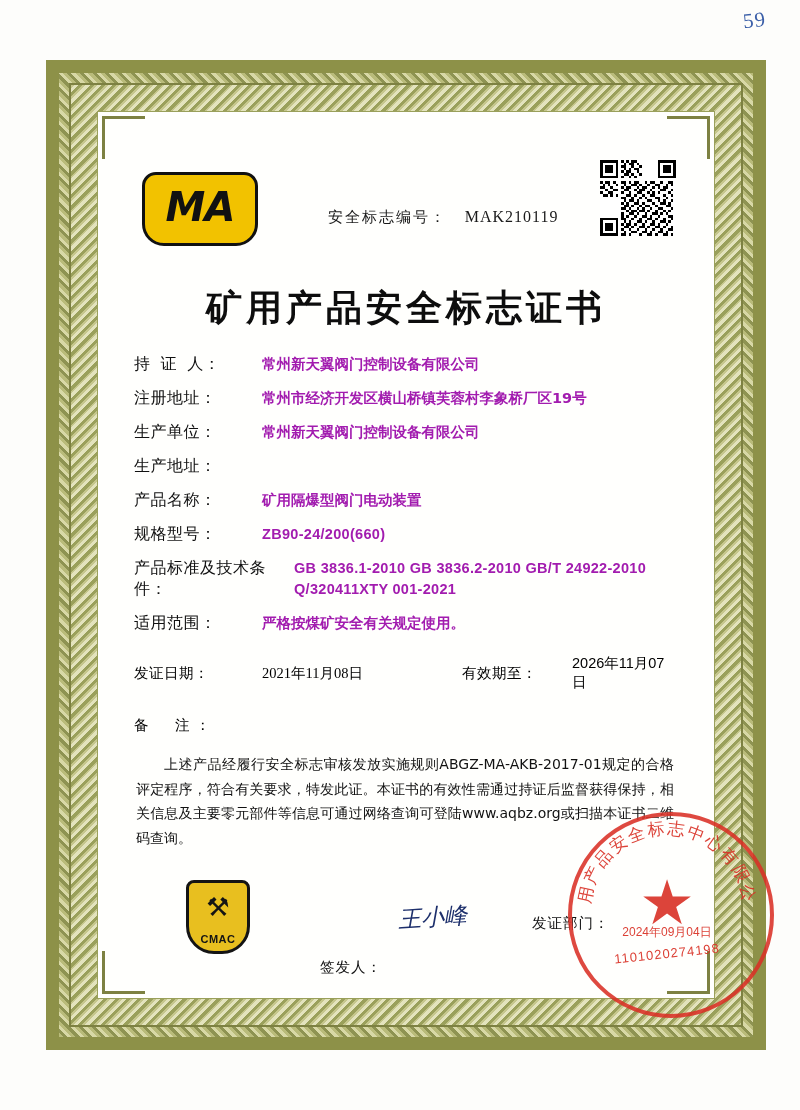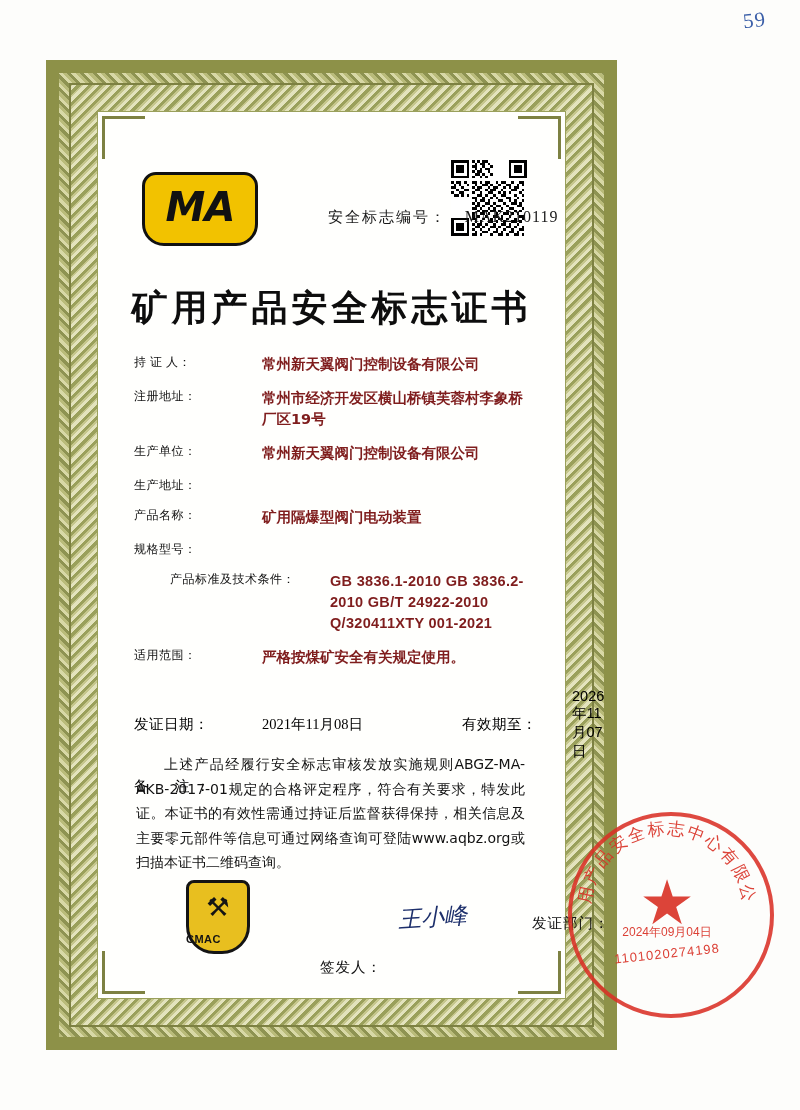--- a/index.html
+++ b/index.html
@@ -33,21 +33,21 @@
     color: #3b5fa8;
     transform: rotate(-6deg);
     letter-spacing: 1px;
   }
 
   
   .cert-outer {
     position: absolute;
     left: 46px;
     top: 60px;
-    width: 571px;
+    width: 720px;
     height: 990px;
     box-sizing: border-box;
     border: 13px solid #8d9148;
     background:
       repeating-linear-gradient(45deg,
         #b9bb7a 0px, #b9bb7a 3px,
         #8e9352 3px, #8e9352 6px,
         #d8d8a6 6px, #d8d8a6 9px);
     padding: 0;
   }
@@ -162,36 +162,35 @@
   .row {
     display: flex;
     align-items: flex-start;
     margin-bottom: 13px;
     font-size: 14.5px;
     color: #111;
   }
   .row .flabel {
     width: 128px;
     flex: 0 0 128px;
-    font-family: Liberation Serif, serif;
-    font-size: 12px;
+    font-family: Liberation Mono, monospace;
+    font-size: 16px;
     color: #111;
     letter-spacing: 0.5px;
   }
   .row .flabel.wide {
     width: 160px;
     flex: 0 0 160px;
-    margin-left: 36px;
   }
   .row .fvalue {
     flex: 1;
     font-family: "DejaVu Sans", sans-serif;
     font-weight: bold;
     font-size: 14.5px;
-    color: #7f1d1d;
+    color: #a21caf;
     line-height: 1.45;
   }
   .row .fvalue.mono {
     font-family: "Liberation Sans", sans-serif;
     font-weight: bold;
     letter-spacing: 0.3px;
   }
 
   
   .date-row {
@@ -213,21 +212,21 @@
   .date-row .dlabel2 {
     flex: 0 0 110px;
     letter-spacing: 0.5px;
   }
   .date-row .dvalue2 {
     font-family: "Liberation Sans", sans-serif;
     font-size: 14.5px;
   }
   .remark-row {
     display: flex;
-    margin-top: 16px;
+    margin-top: 24px;
     font-size: 14.5px;
   }
   .remark-row .rlabel {
     width: 128px;
     flex: 0 0 128px;
     letter-spacing: 6px;
   }
 
   
   .statement {
@@ -266,21 +265,21 @@
     width: 40px; height: 30px;
     color: #141414;
     font-size: 26px;
     text-align: center;
     line-height: 30px;
   }
   .cmac .cmac-text {
     position: absolute;
     left: 0; bottom: 9px;
     width: 64px;
-    text-align: left;
+    text-align: center;
     font-family: "Liberation Sans", sans-serif;
     font-weight: bold;
     font-size: 11px;
     color: #141414;
     letter-spacing: 0.5px;
   }
 
   
   .sign-row {
     position: absolute;
@@ -603,20 +602,21 @@
               <div class="flabel">生产地址：</div>
             </div>
 
             <div class="row">
               <div class="flabel">产品名称：</div>
               <div class="fvalue">矿用隔爆型阀门电动装置</div>
             </div>
 
             <div class="row">
               <div class="flabel">规格型号：</div>
+              <div class="fvalue mono">ZB90-24/200(660)</div>
             </div>
 
             <div class="row">
               <div class="flabel wide">产品标准及技术条件：</div>
               <div class="fvalue mono">GB 3836.1-2010 GB 3836.2-2010 GB/T 24922-2010 Q/320411XTY 001-2021</div>
             </div>
 
             <div class="row">
               <div class="flabel">适用范围：</div>
               <div class="fvalue">严格按煤矿安全有关规定使用。</div>

